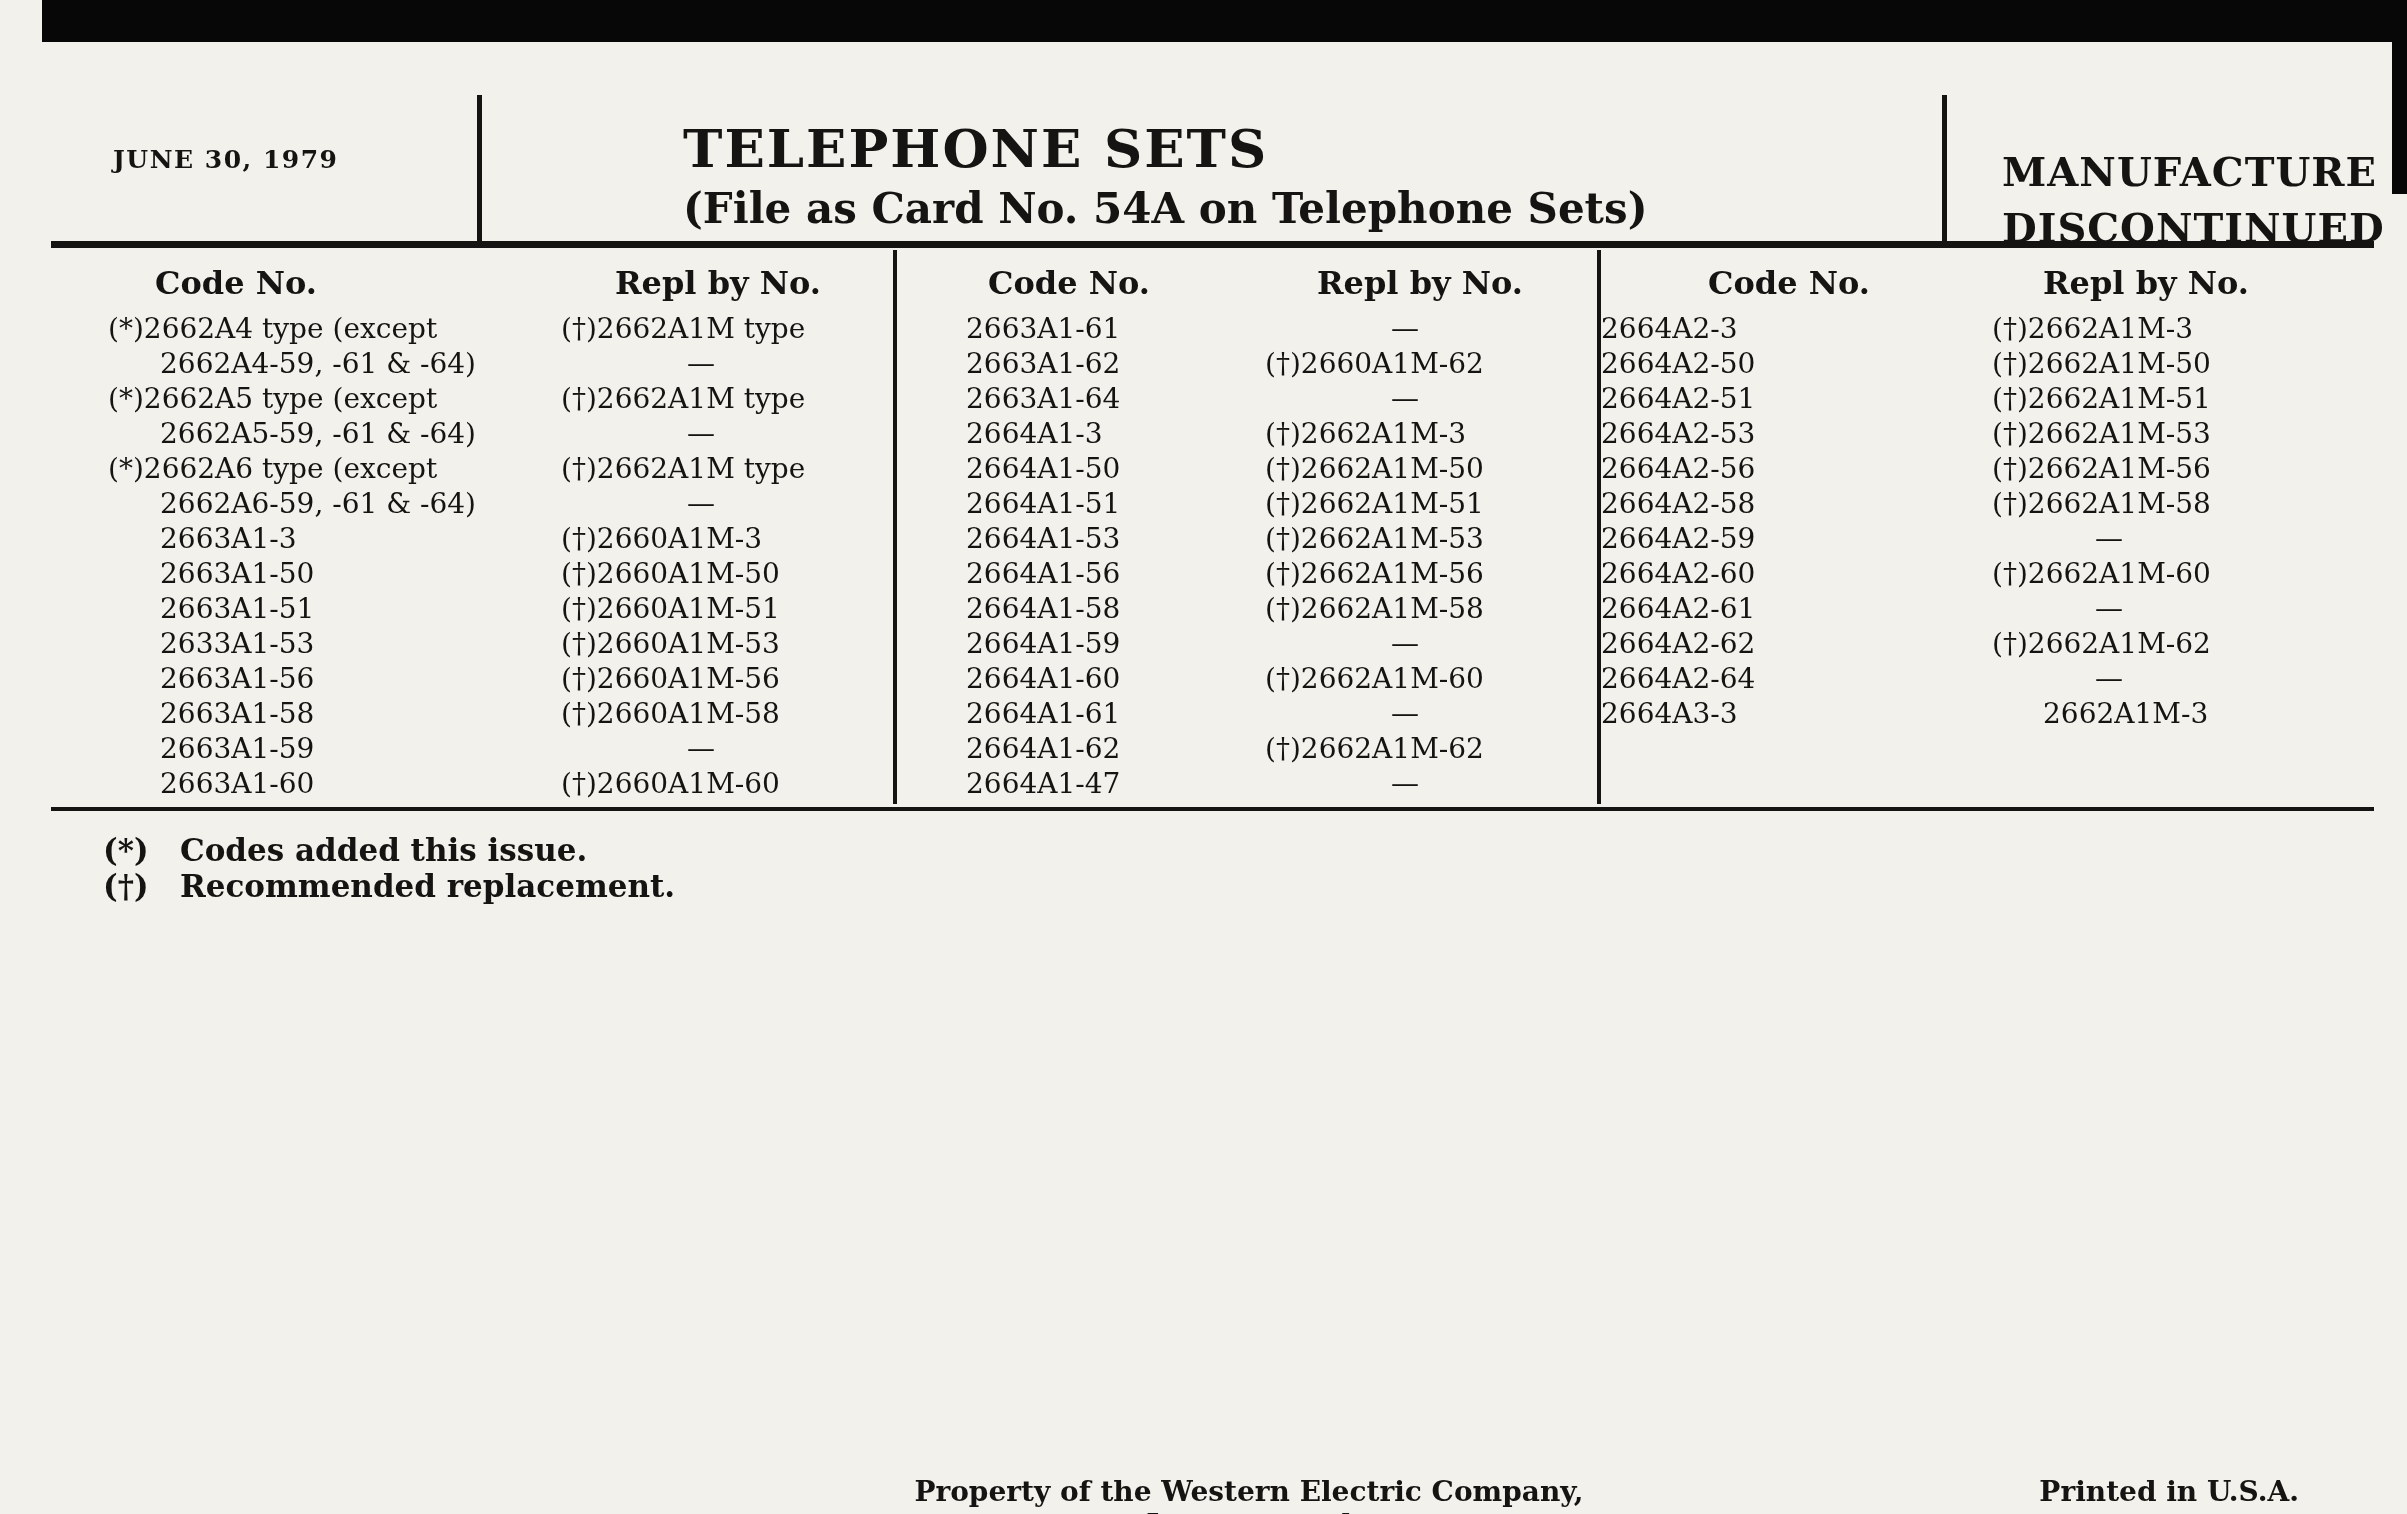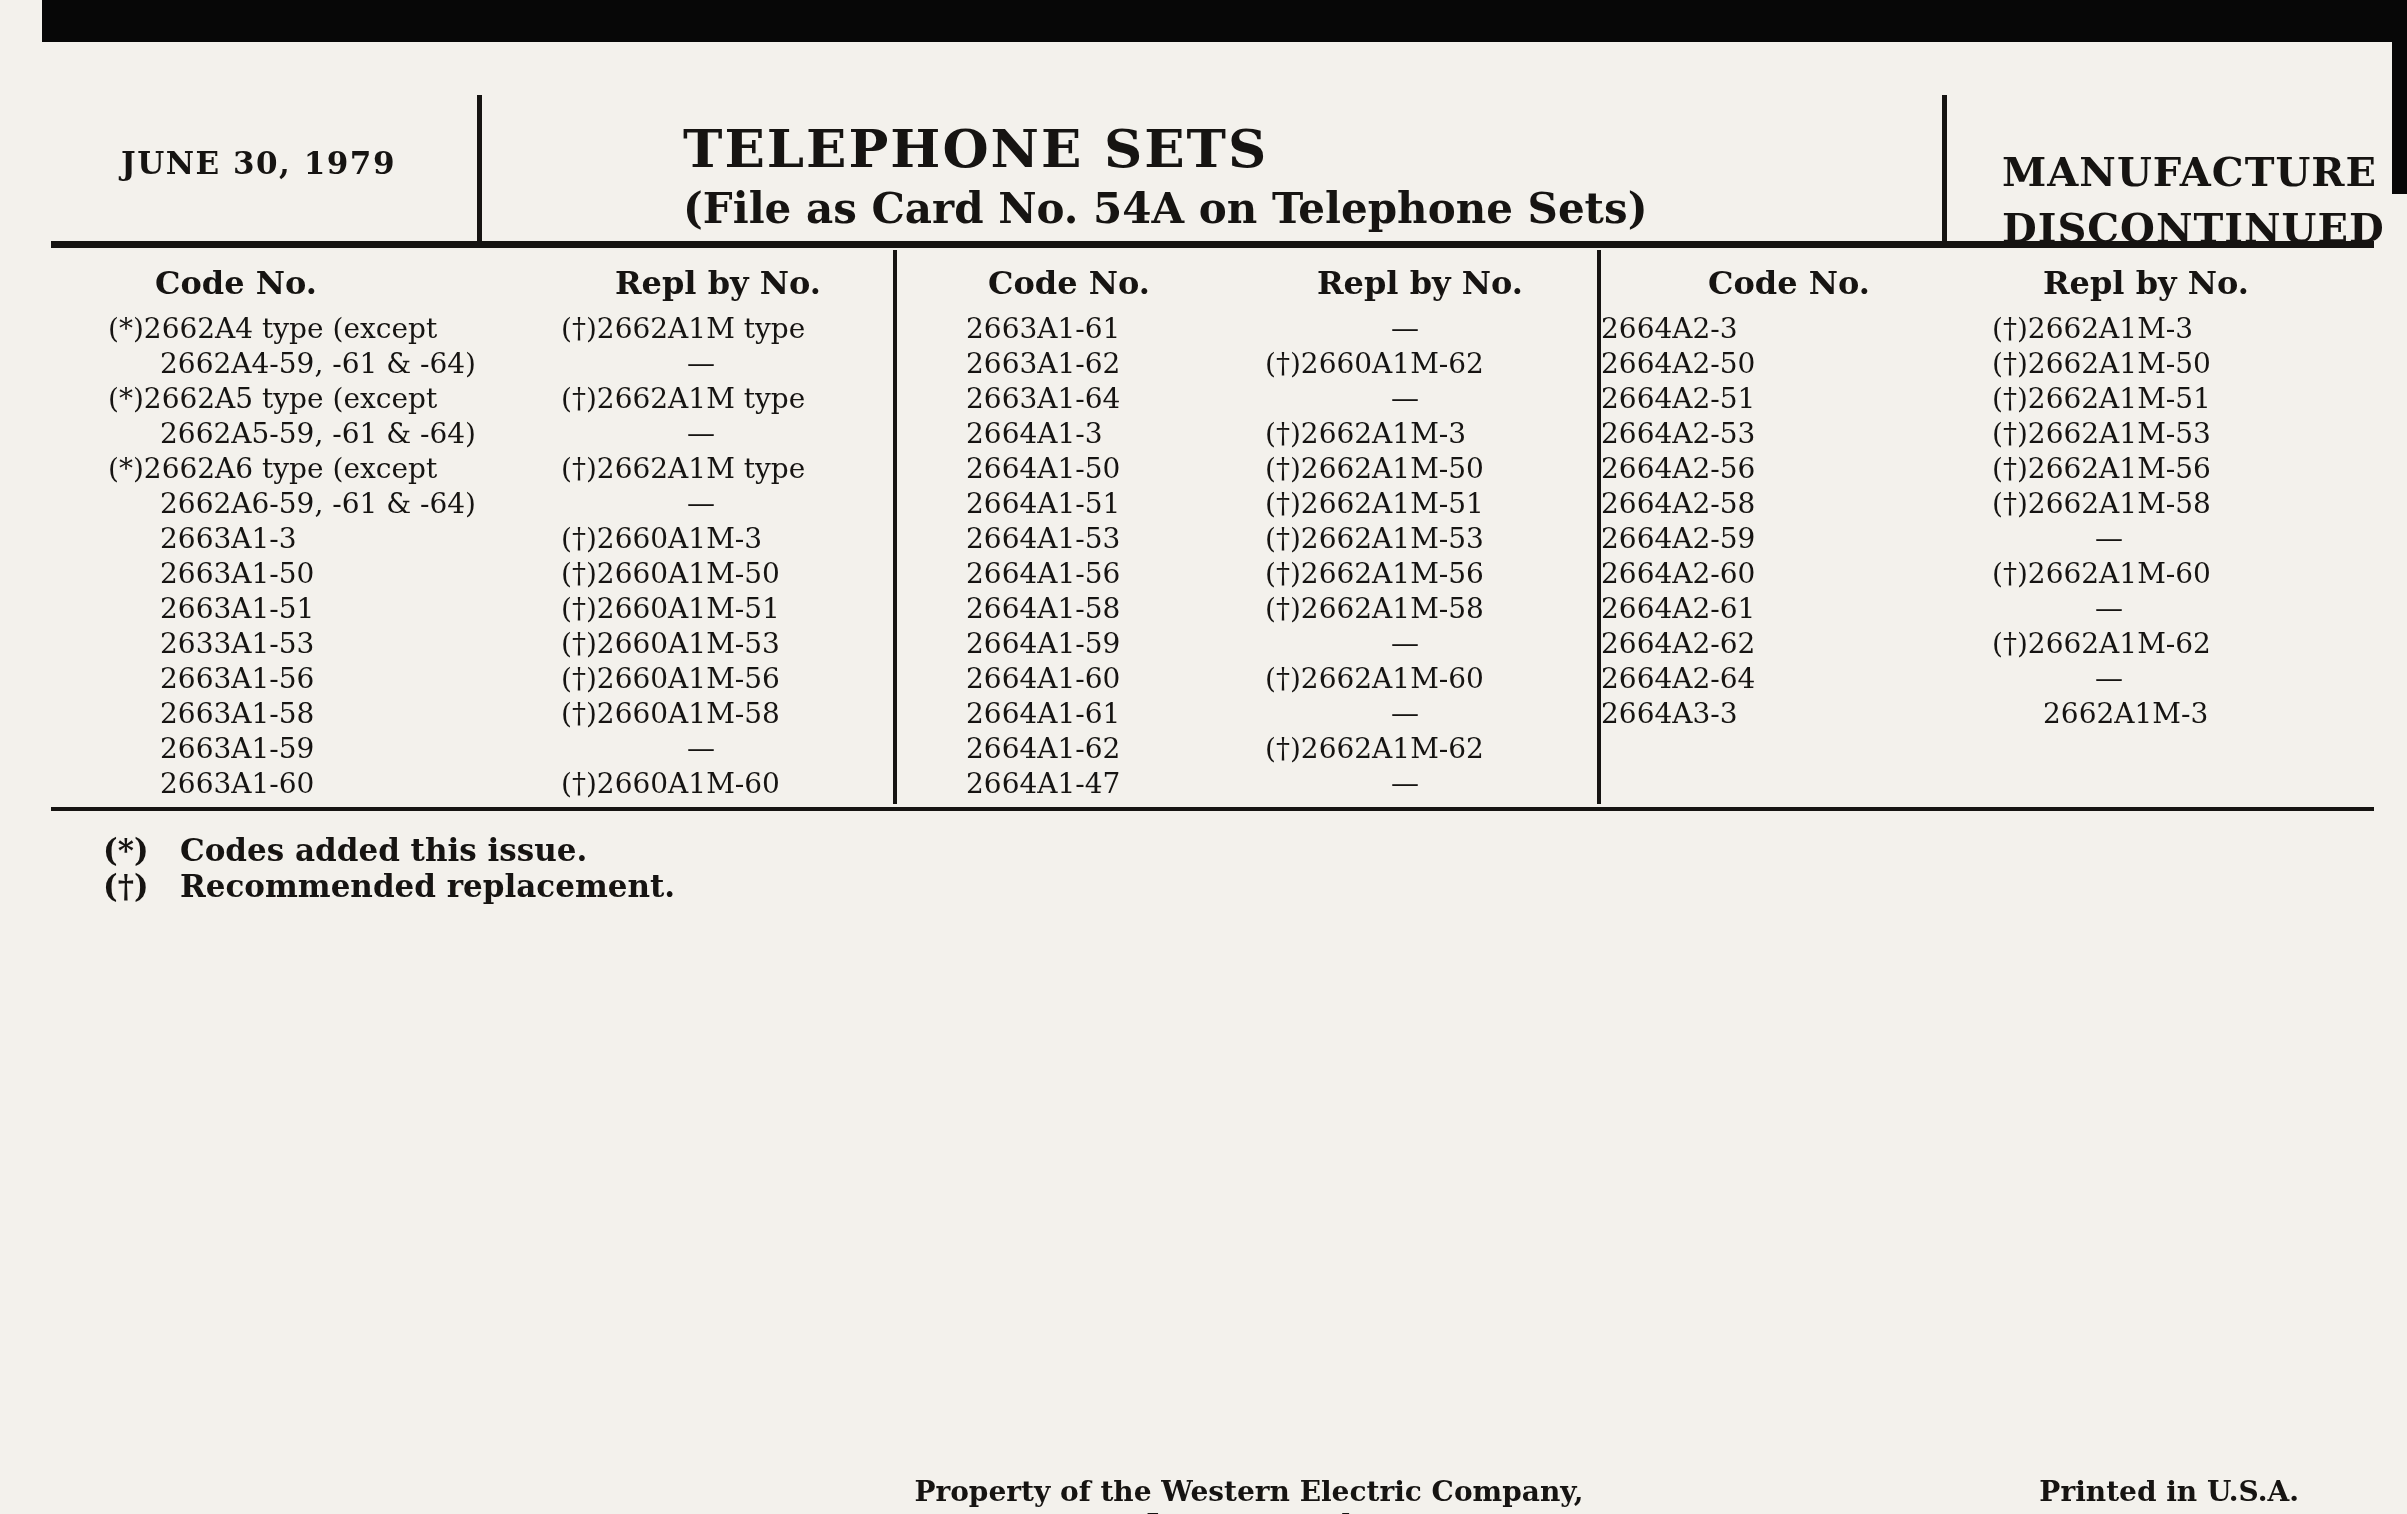--- a/index.html
+++ b/index.html
@@ -11,22 +11,22 @@
     -webkit-font-smoothing:antialiased;
   }
   .canvas { position:relative; width:2408px; height:1515px; background:#f3f1ec; }
 
   
   .scan-top   { position:absolute; top:0; left:42px; right:0; height:42px; background:#070707; }
   .scan-right { position:absolute; top:0; right:0; width:16px; height:194px; background:#070707; }
 
   
   .date {
-    position:absolute; left:121px; top:145px;
-    font-size:31px; font-weight:bold; letter-spacing:1.5px;
+    position:absolute; left:113px; top:145px;
+    font-size:25px; font-weight:bold; letter-spacing:1.5px;
   }
   .vline { position:absolute; top:95px; height:147px; width:5px; background:#161412; }
   .vl-left  { left:477px; }
   .vl-right { left:1942px; }
   .title-block { position:absolute; left:683px; top:117px; width:1059px; text-align:left; }
   .title    { font-size:53px; font-weight:bold; letter-spacing:2px; }
   .subtitle { font-size:42px; font-weight:bold; margin-top:5px; }
   .status {
     position:absolute; left:2002px; top:144px;
     font-size:40px; font-weight:bold; line-height:1.4; letter-spacing:1px;

